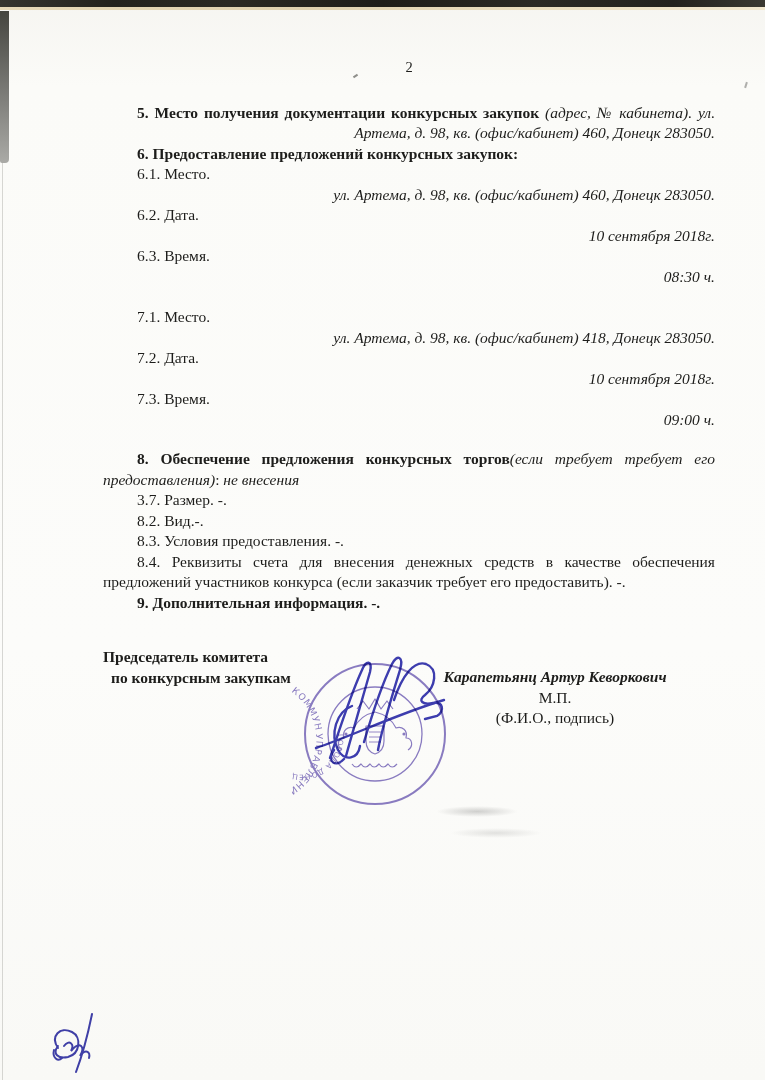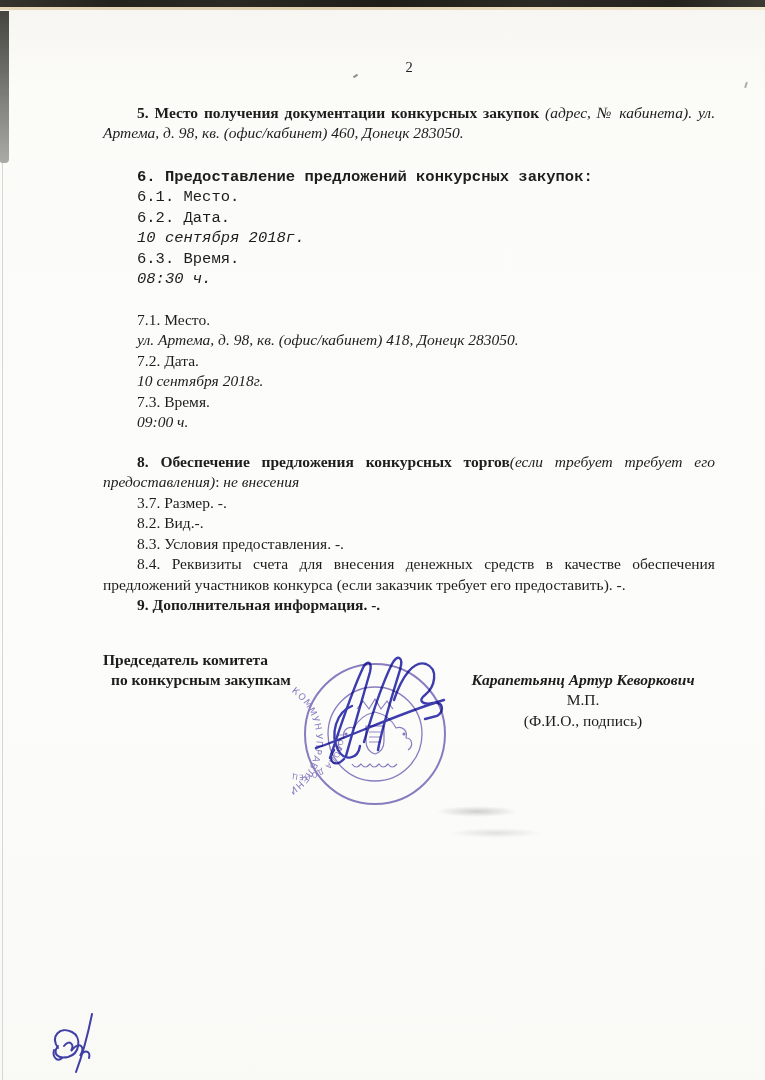--- a/index.html
+++ b/index.html
@@ -20,35 +20,35 @@
   .smudge{position:absolute;background:radial-gradient(ellipse at center,rgba(118,118,116,.33),rgba(118,118,116,0) 70%);}
   #sm1{left:436px;top:806px;width:82px;height:11px;}
   #sm2{left:450px;top:828px;width:92px;height:10px;opacity:.6;}
   .speck{position:absolute;background:#8f8f8b;}
   #sp1{left:353px;top:75px;width:5px;height:2px;transform:rotate(-35deg);}
   #sp2{left:745px;top:82px;width:2px;height:6px;transform:rotate(18deg);opacity:.7;}
 
   
   .content{position:absolute;left:103px;top:0;width:612px;font-size:15.5px;line-height:20.5px;}
   .b{font-weight:bold;}
-  .i{font-style:italic;}
+  .i{font-style:italic;text-align:right;}
   .bi{font-weight:bold;font-style:italic;}
   .ln{display:block;}
   .ind{text-indent:34px;}
   .jl{text-align:justify;text-align-last:justify;}
   .pagenum{padding-top:57px;text-align:center;font-size:14.5px;}
   .s5{margin-top:25px;}
-  .s6{margin-top:23px;font-family:Liberation Mono, monospace;}
+  .s6{}
   .s7{margin-top:20px;}
   .s8{margin-top:19px;}
   .s9{}
   .sig{margin-top:34px;position:relative;height:100px;}
   .sig-left{font-weight:bold;}
   .sig-left .l2{padding-left:8px;}
-  .sig-right{position:absolute;left:360px;top:20px;width:240px;text-align:center;}
+  .sig-right{position:absolute;left:332px;top:20px;width:240px;text-align:center;}
 
   
   .stamp-svg{position:absolute;left:292px;top:656px;width:170px;height:160px;z-index:3;opacity:.88;mix-blend-mode:multiply;}
   .sign-svg{position:absolute;left:292px;top:652px;width:180px;height:160px;z-index:4;mix-blend-mode:multiply;}
   .corner-sign-svg{position:absolute;left:28px;top:1006px;width:84px;height:74px;z-index:4;mix-blend-mode:multiply;}
 </style>
 </head>
 <body>
 
 <div class="scan-top"></div>
@@ -65,20 +65,21 @@
   <div class="pagenum">2</div>
 
   <div class="s5">
     <span class="ln jl ind"><span class="b">5. Место получения документации конкурсных закупок</span> <span class="i">(адрес, № кабинета). ул.</span></span>
     <span class="ln i">Артема, д. 98, кв. (офис/кабинет) 460, Донецк 283050.</span>
   </div>
 
   <div class="s6">
     <span class="ln ind b">6. Предоставление предложений конкурсных закупок:</span>
     <span class="ln ind">6.1. Место.</span>
+    <span class="ln ind i">ул. Артема, д. 98, кв. (офис/кабинет) 460, Донецк 283050.</span>
     <span class="ln ind">6.2. Дата.</span>
     <span class="ln ind i">10 сентября 2018г.</span>
     <span class="ln ind">6.3. Время.</span>
     <span class="ln ind i">08:30 ч.</span>
   </div>
 
   <div class="s7">
     <span class="ln ind">7.1. Место.</span>
     <span class="ln ind i">ул. Артема, д. 98, кв. (офис/кабинет) 418, Донецк 283050.</span>
     <span class="ln ind">7.2. Дата.</span>

